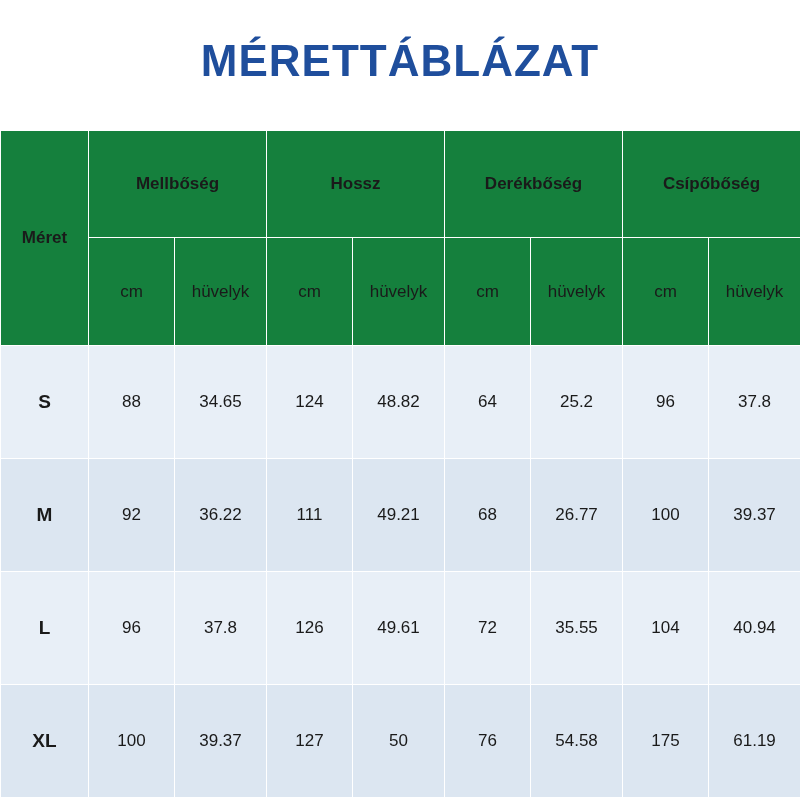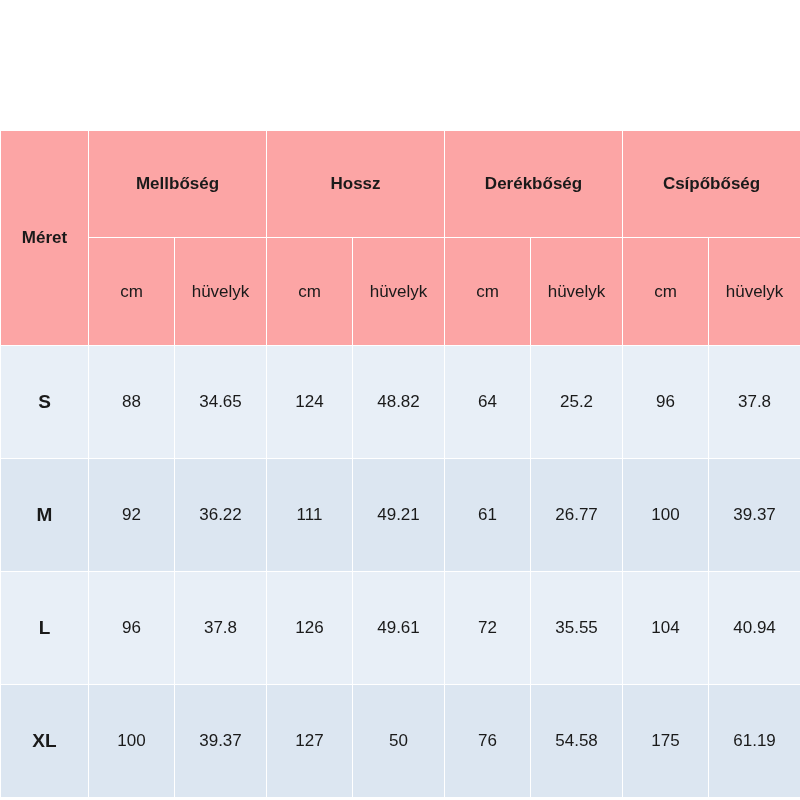--- a/index.html
+++ b/index.html
@@ -38,21 +38,21 @@
     left: 0;
     width: 800px;
   }
   table.size-table {
     border-collapse: collapse;
     width: 800px;
     table-layout: fixed;
   }
   table.size-table td {
     border: 1px solid #ffffff;
-    background: #fca5a5;
+    background: #15803d;
     text-align: center;
     vertical-align: middle;
     color: #1a1a1a;
     font-size: 17px;
     font-family: "Liberation Sans", sans-serif;
   }
   td.group-head {
     font-weight: bold;
     font-size: 19px;
     height: 104px;
@@ -81,20 +81,21 @@
   }
   .col-size { width: 88px; }
   .col-cm { width: 86px; }
   .col-in { width: 92px; }
 </style>
 </head>
 <body>
 
 <div class="page">
 
+  <div class="title">MÉRETTÁBLÁZAT</div>
 
   <div class="table-wrap">
     <table class="size-table">
       <colgroup>
         <col class="col-size">
         <col class="col-cm">
           <col class="col-in">
         <col class="col-cm">
           <col class="col-in">
         <col class="col-cm">
@@ -132,21 +133,21 @@
           <td>96</td>
           <td>37.8</td>
         </tr>
 
         <tr class="data-row row-dark">
           <td class="size-label">M</td>
           <td>92</td>
           <td>36.22</td>
           <td>111</td>
           <td>49.21</td>
-          <td>61</td>
+          <td>68</td>
           <td>26.77</td>
           <td>100</td>
           <td>39.37</td>
         </tr>
 
         <tr class="data-row row-light">
           <td class="size-label">L</td>
           <td>96</td>
           <td>37.8</td>
           <td>126</td>

